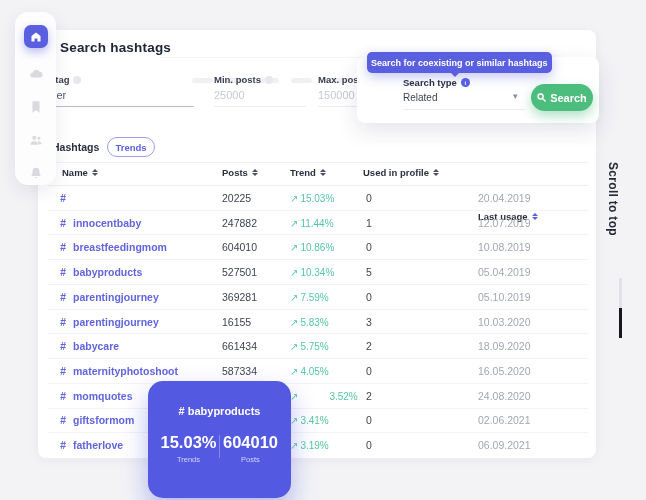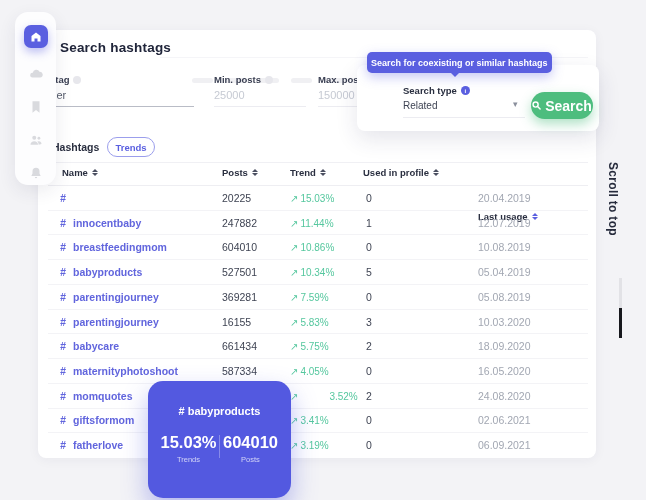--- a/index.html
+++ b/index.html
@@ -26,33 +26,33 @@
   .field { position:absolute; }
   .field-label { font-size:9.5px; font-weight:700; color:#3a3f52; display:flex; align-items:center; gap:4px; }
   .info-dot { width:8px; height:8px; border-radius:50%; background:#e7e7ec; display:inline-block; }
   .field-value { margin-top:4px; font-size:11px; color:#565c6b; }
   .field-value.placeholder { color:#c6cad3; }
   .field-line { margin-top:5px; height:1px; background:#ececf1; }
   .field-line.strong { background:#b9bcc6; }
 
   
   .popup-card {
-    position:absolute; left:357px; top:65px; width:242px; height:66px;
+    position:absolute; left:357px; top:57px; width:242px; height:66px;
     background:#fff; border-radius:8px;
     box-shadow:0 8px 22px rgba(40,45,90,.12);
   }
   .stype-label { position:absolute; left:46px; top:20px; font-size:9.5px; font-weight:700; color:#2a2f40; display:flex; align-items:center; gap:4px; }
   .info-dot-purple { width:9px; height:9px; border-radius:50%; background:#5a5fe0; color:#fff; font-size:6px; font-weight:700; display:inline-flex; align-items:center; justify-content:center; }
   .stype-value { position:absolute; left:46px; top:35px; font-size:10px; color:#3f4454; }
   .stype-caret { position:absolute; left:156px; top:34px; font-size:9px; color:#8a8f9c; }
   .stype-line { position:absolute; left:46px; top:52px; width:122px; height:1px; background:#ececf1; }
   .search-btn {
     position:absolute; left:174px; top:27px; width:62px; height:27px;
     background:#4dbd7e; border:none; border-radius:14px; color:#fff;
-    font-family:inherit; font-size:14px; font-weight:700;
+    font-family:inherit; font-size:11px; font-weight:700;
     display:flex; align-items:center; justify-content:center; gap:4px;
     box-shadow:0 5px 12px rgba(77,189,126,.45); cursor:pointer;
   }
 
   
   .tooltip {
     position:absolute; left:367px; top:52px; height:21px; padding:0 4px;
     background:#5a5fe0; border-radius:5px; color:#fff; font-size:9px; font-weight:600;
     display:flex; align-items:center; white-space:nowrap;
     box-shadow:0 4px 12px rgba(90,95,224,.35); z-index:6;
@@ -250,21 +250,21 @@
       <span class="c-trend"><i class="arr">↗</i><i class="arr tval" style="font-style:normal;">10.34%</i></span>
       <span class="c-used">5</span>
       <span class="c-last">05.04.2019</span>
     </div>
       <div class="trow">
       <span class="c-hash">#</span>
       <span class="c-name">parentingjourney</span>
       <span class="c-posts">369281</span>
       <span class="c-trend"><i class="arr">↗</i><i class="arr tval" style="font-style:normal;">7.59%</i></span>
       <span class="c-used">0</span>
-      <span class="c-last">05.08.2019</span>
+      <span class="c-last">05.10.2019</span>
     </div>
       <div class="trow">
       <span class="c-hash">#</span>
       <span class="c-name">parentingjourney</span>
       <span class="c-posts">16155</span>
       <span class="c-trend"><i class="arr">↗</i><i class="arr tval" style="font-style:normal;">5.83%</i></span>
       <span class="c-used">3</span>
       <span class="c-last">10.03.2020</span>
     </div>
       <div class="trow">

